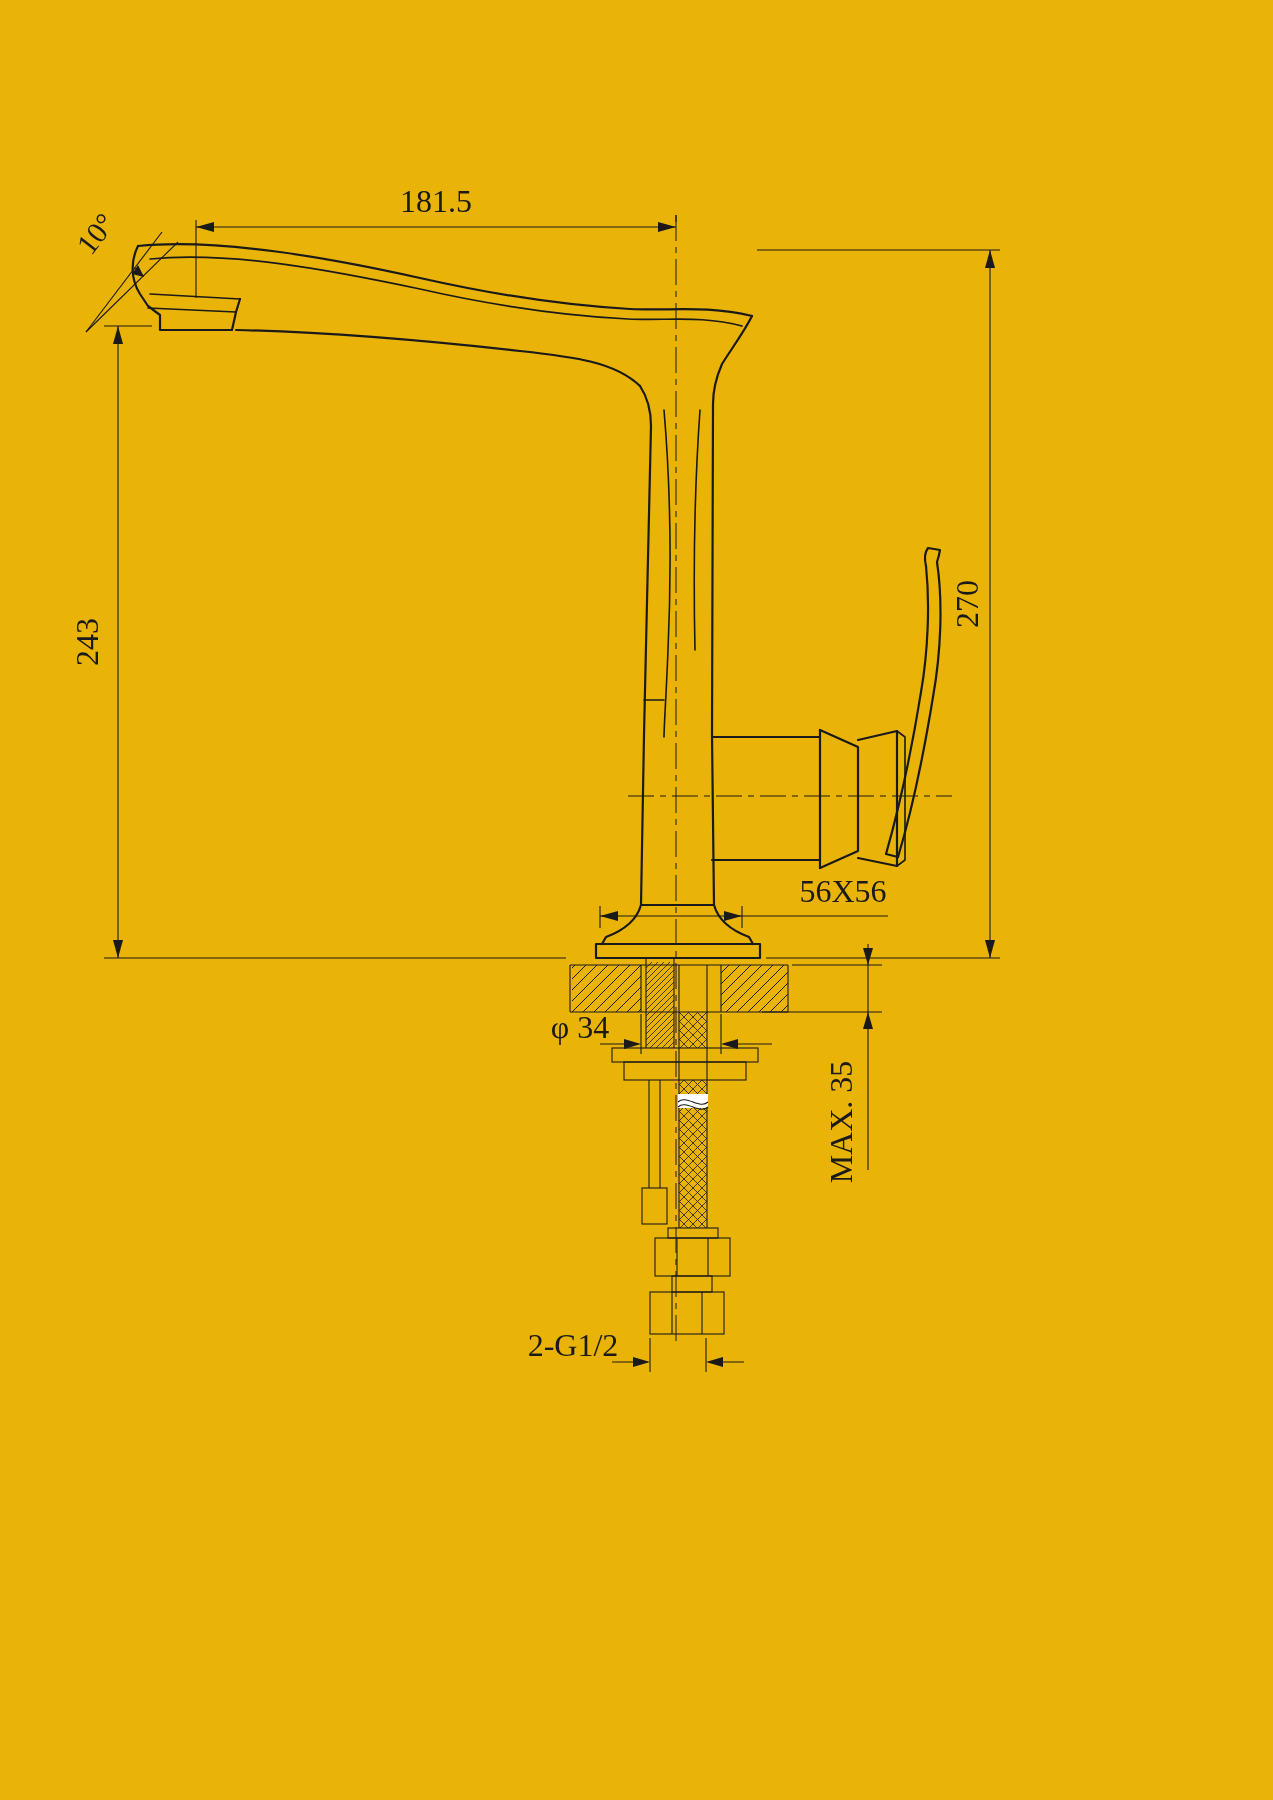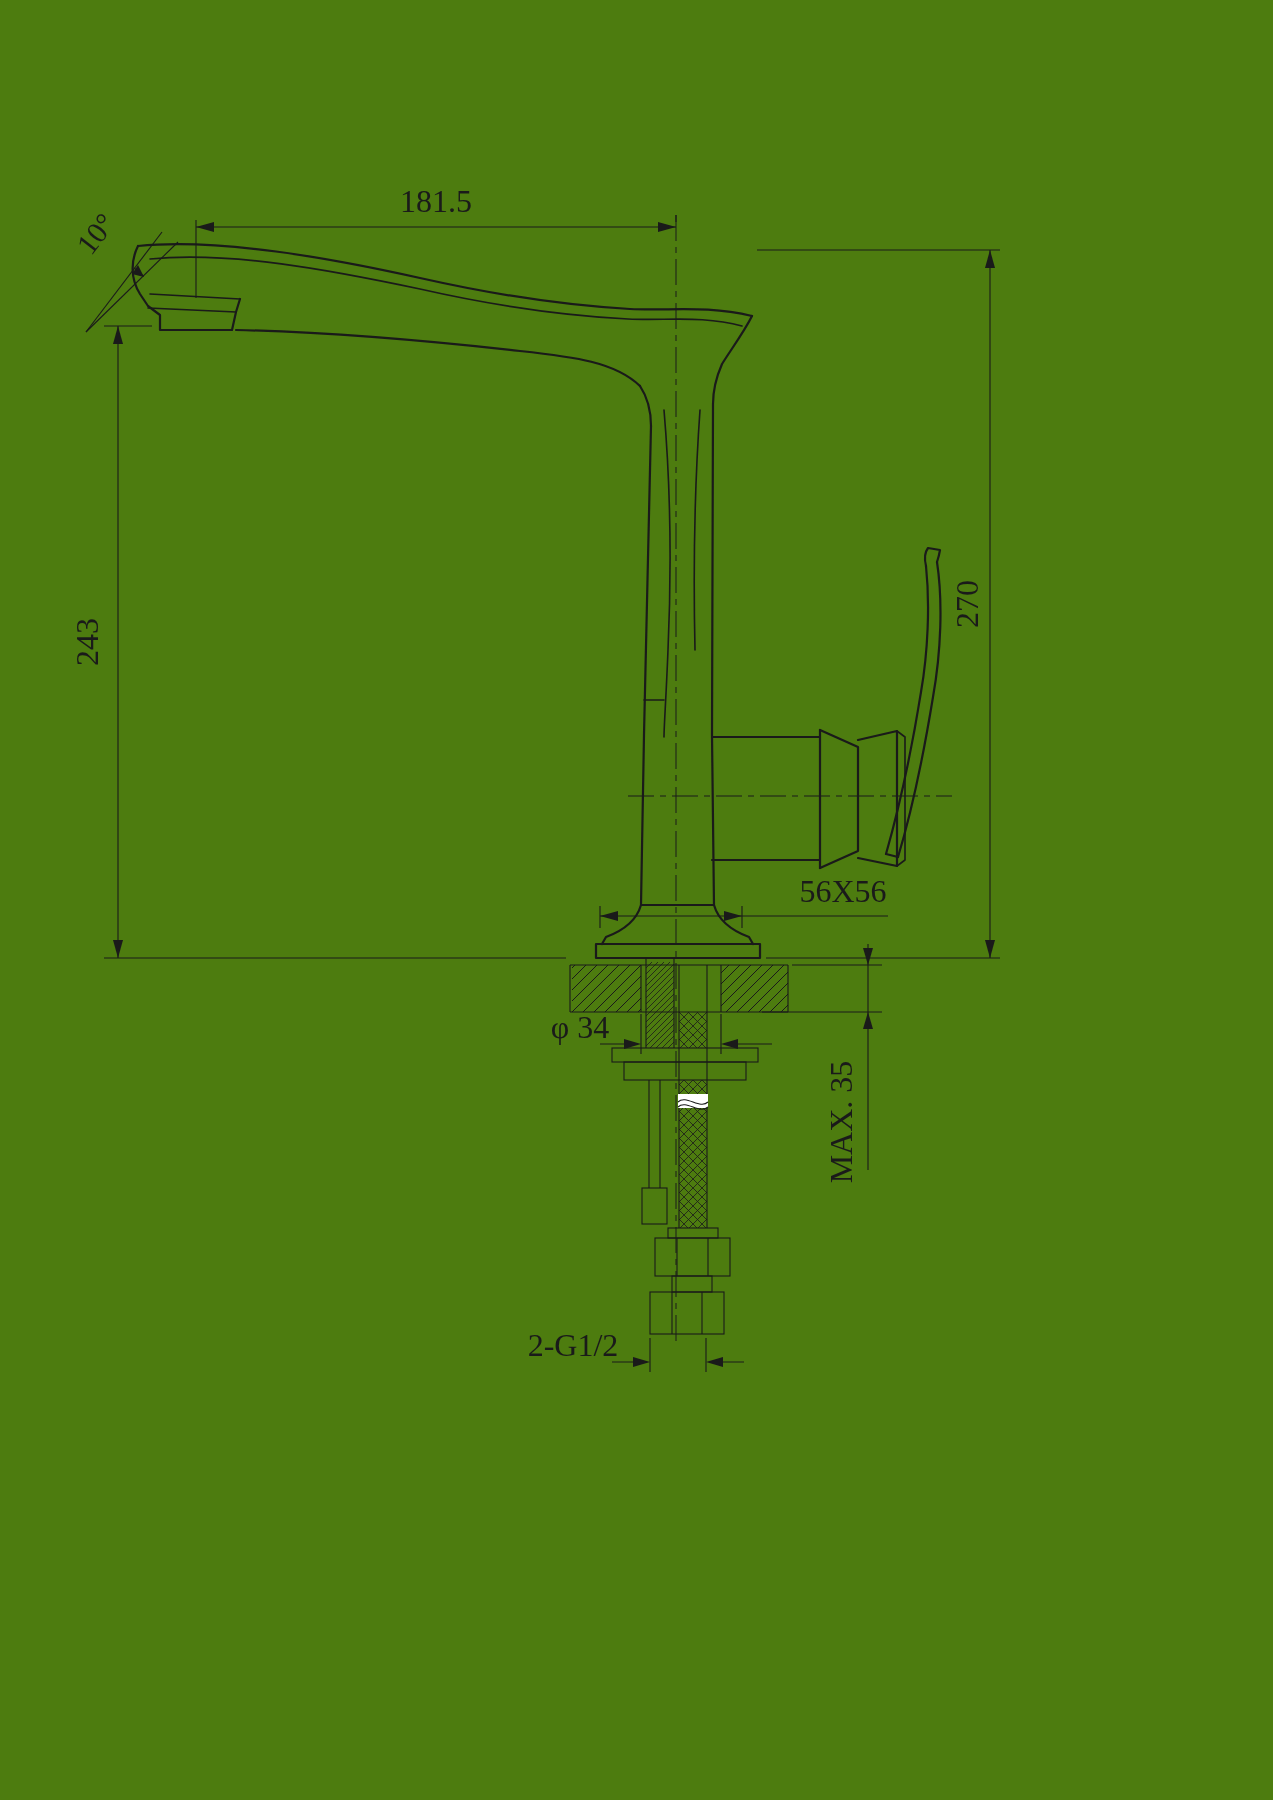--- a/index.html
+++ b/index.html
@@ -1,16 +1,16 @@
 <!DOCTYPE html>
 <html><head>
 <meta charset="utf-8">
 <style>
   html,body { margin:0; padding:0; background:#ffffff; }
-  .sheet { position:relative; width:1273px; height:1800px; background:#4d7c0f; overflow:hidden; }
+  .sheet { position:relative; width:1273px; height:1800px; background:#eab308; overflow:hidden; }
   svg { position:absolute; left:0; top:0; }
   
   .o  { fill:none; stroke:#1a1a1a; stroke-width:2.2; stroke-linecap:round; stroke-linejoin:round; }
   .o2 { fill:none; stroke:#1a1a1a; stroke-width:1.6; stroke-linecap:round; stroke-linejoin:round; }
   .t  { fill:none; stroke:#1a1a1a; stroke-width:1.1; }
   .cl { fill:none; stroke:#1a1a1a; stroke-width:1;   stroke-dasharray:26 6 6 6; }
   .ar { fill:#1a1a1a; stroke:none; }
   text { font-family:"Liberation Serif","DejaVu Serif",serif; fill:#1a1a1a; }
   .dimtxt  { font-size:32px; }
   .dimtxt-s{ font-size:30px; }

